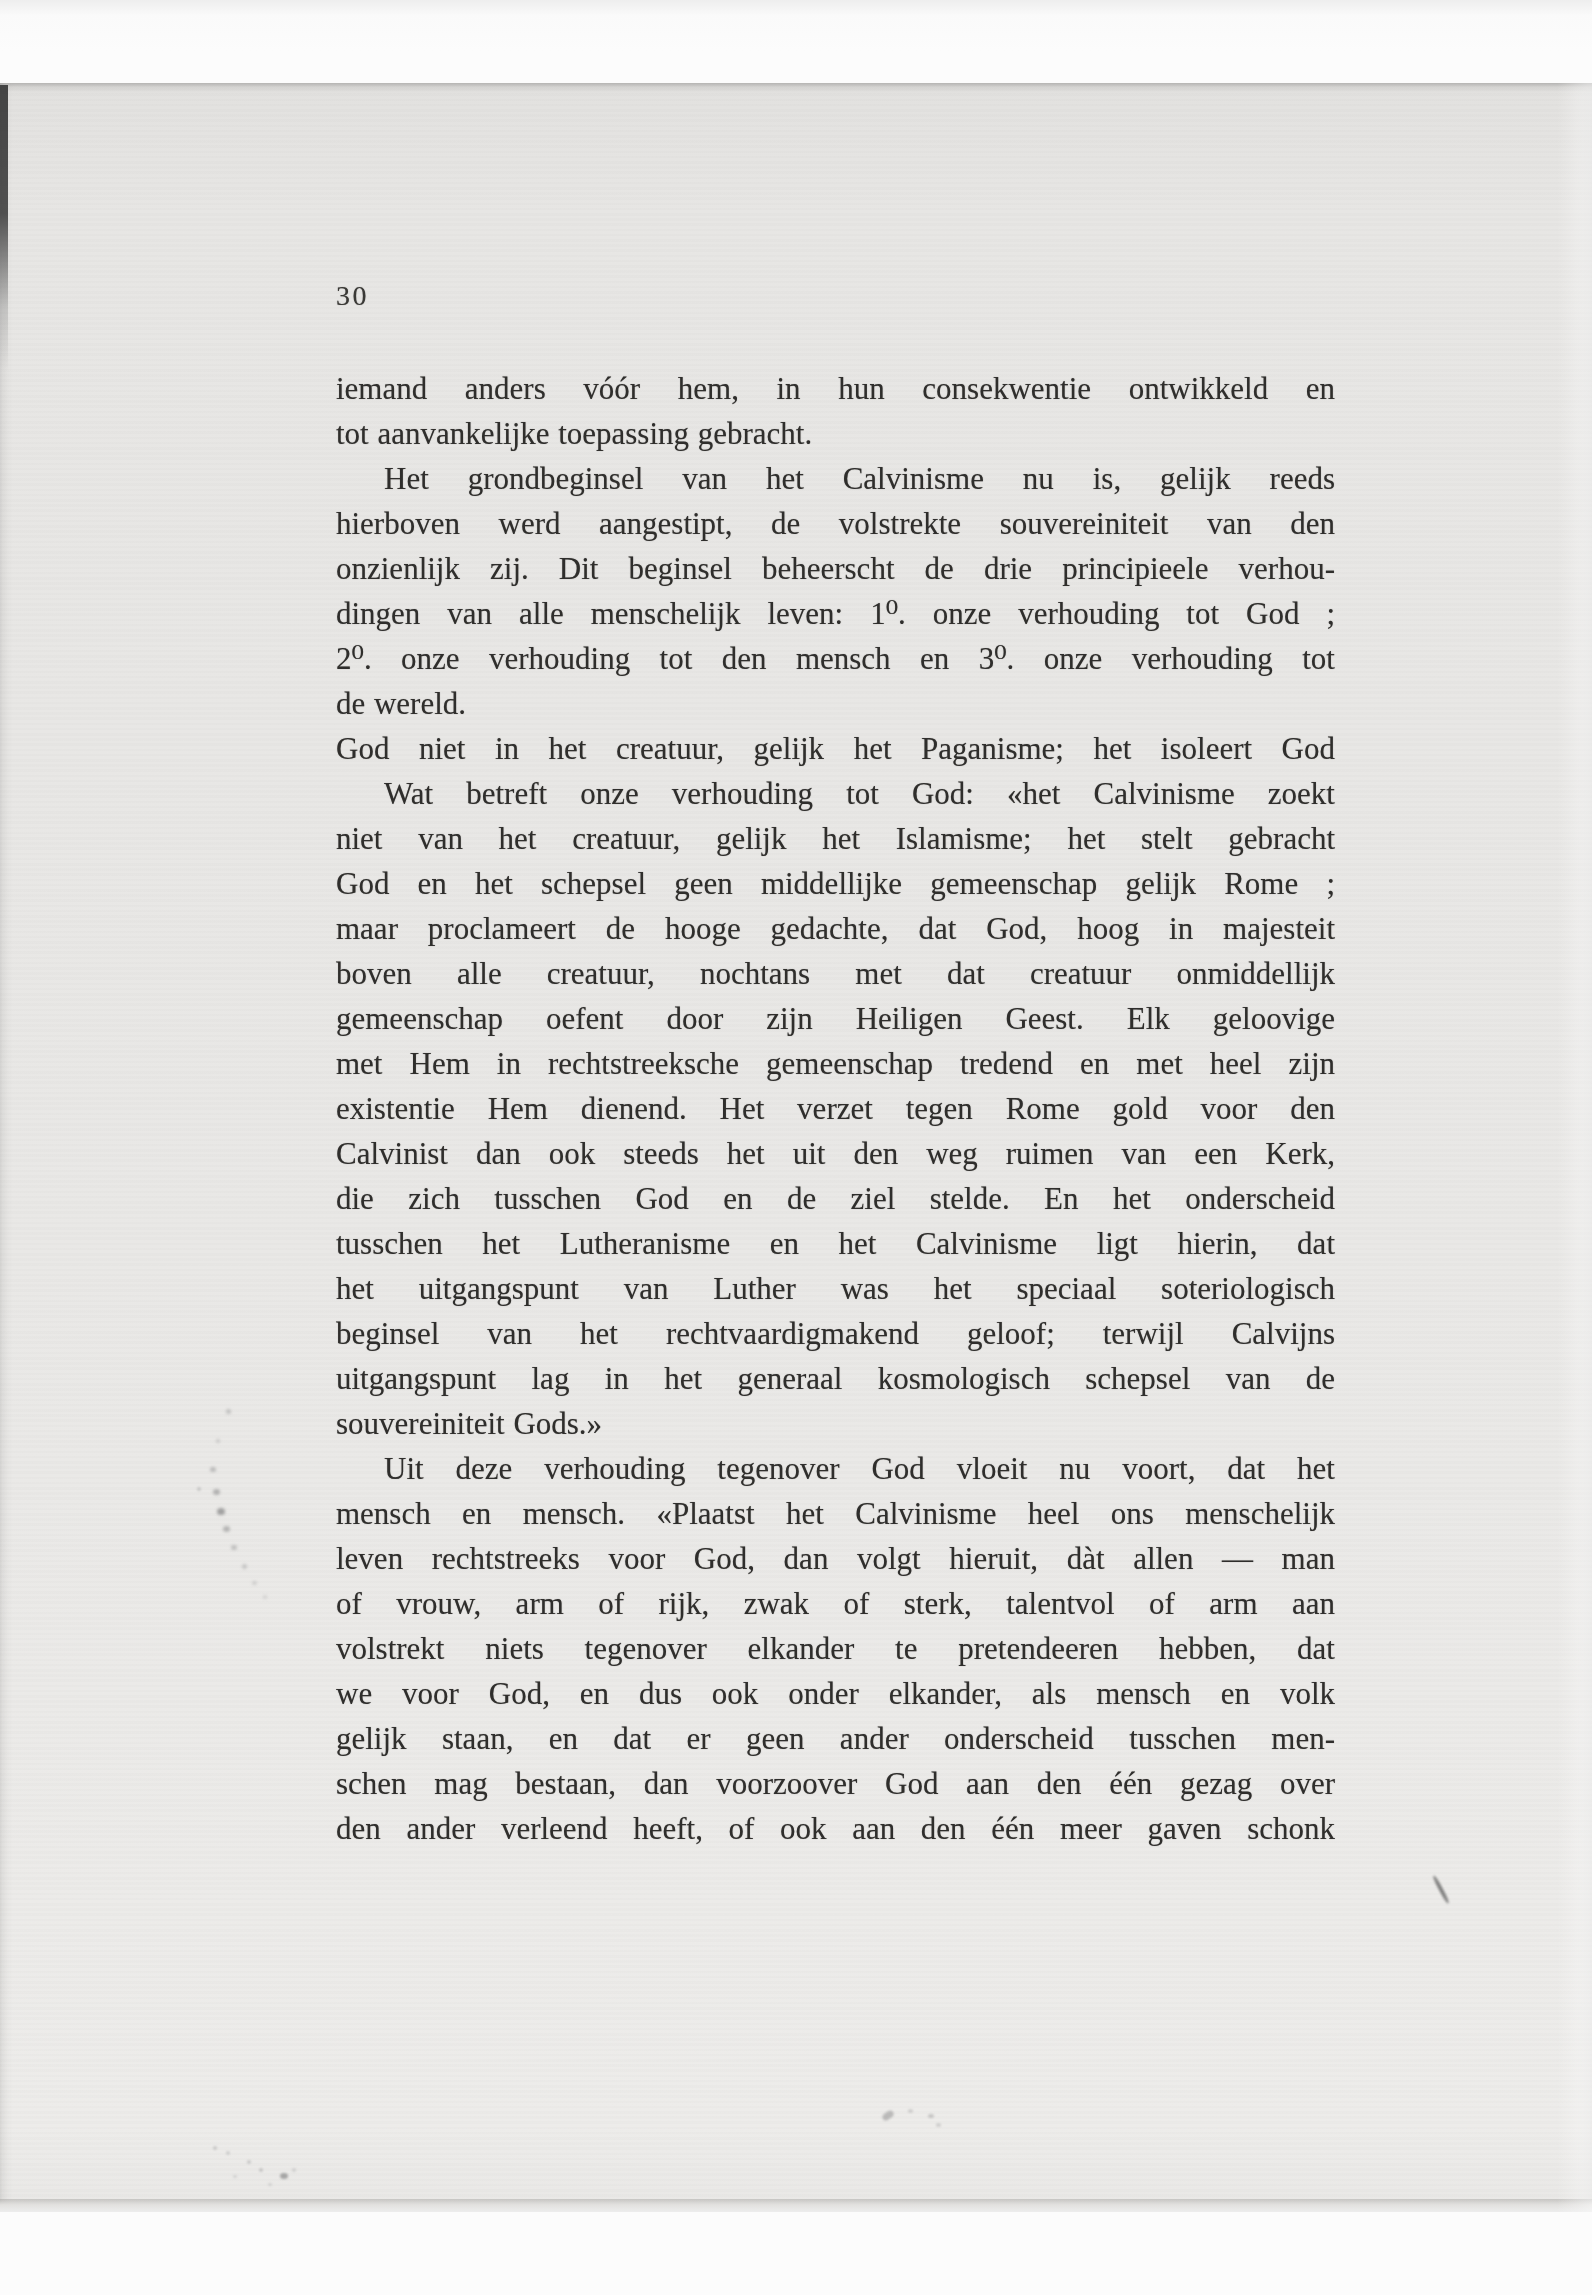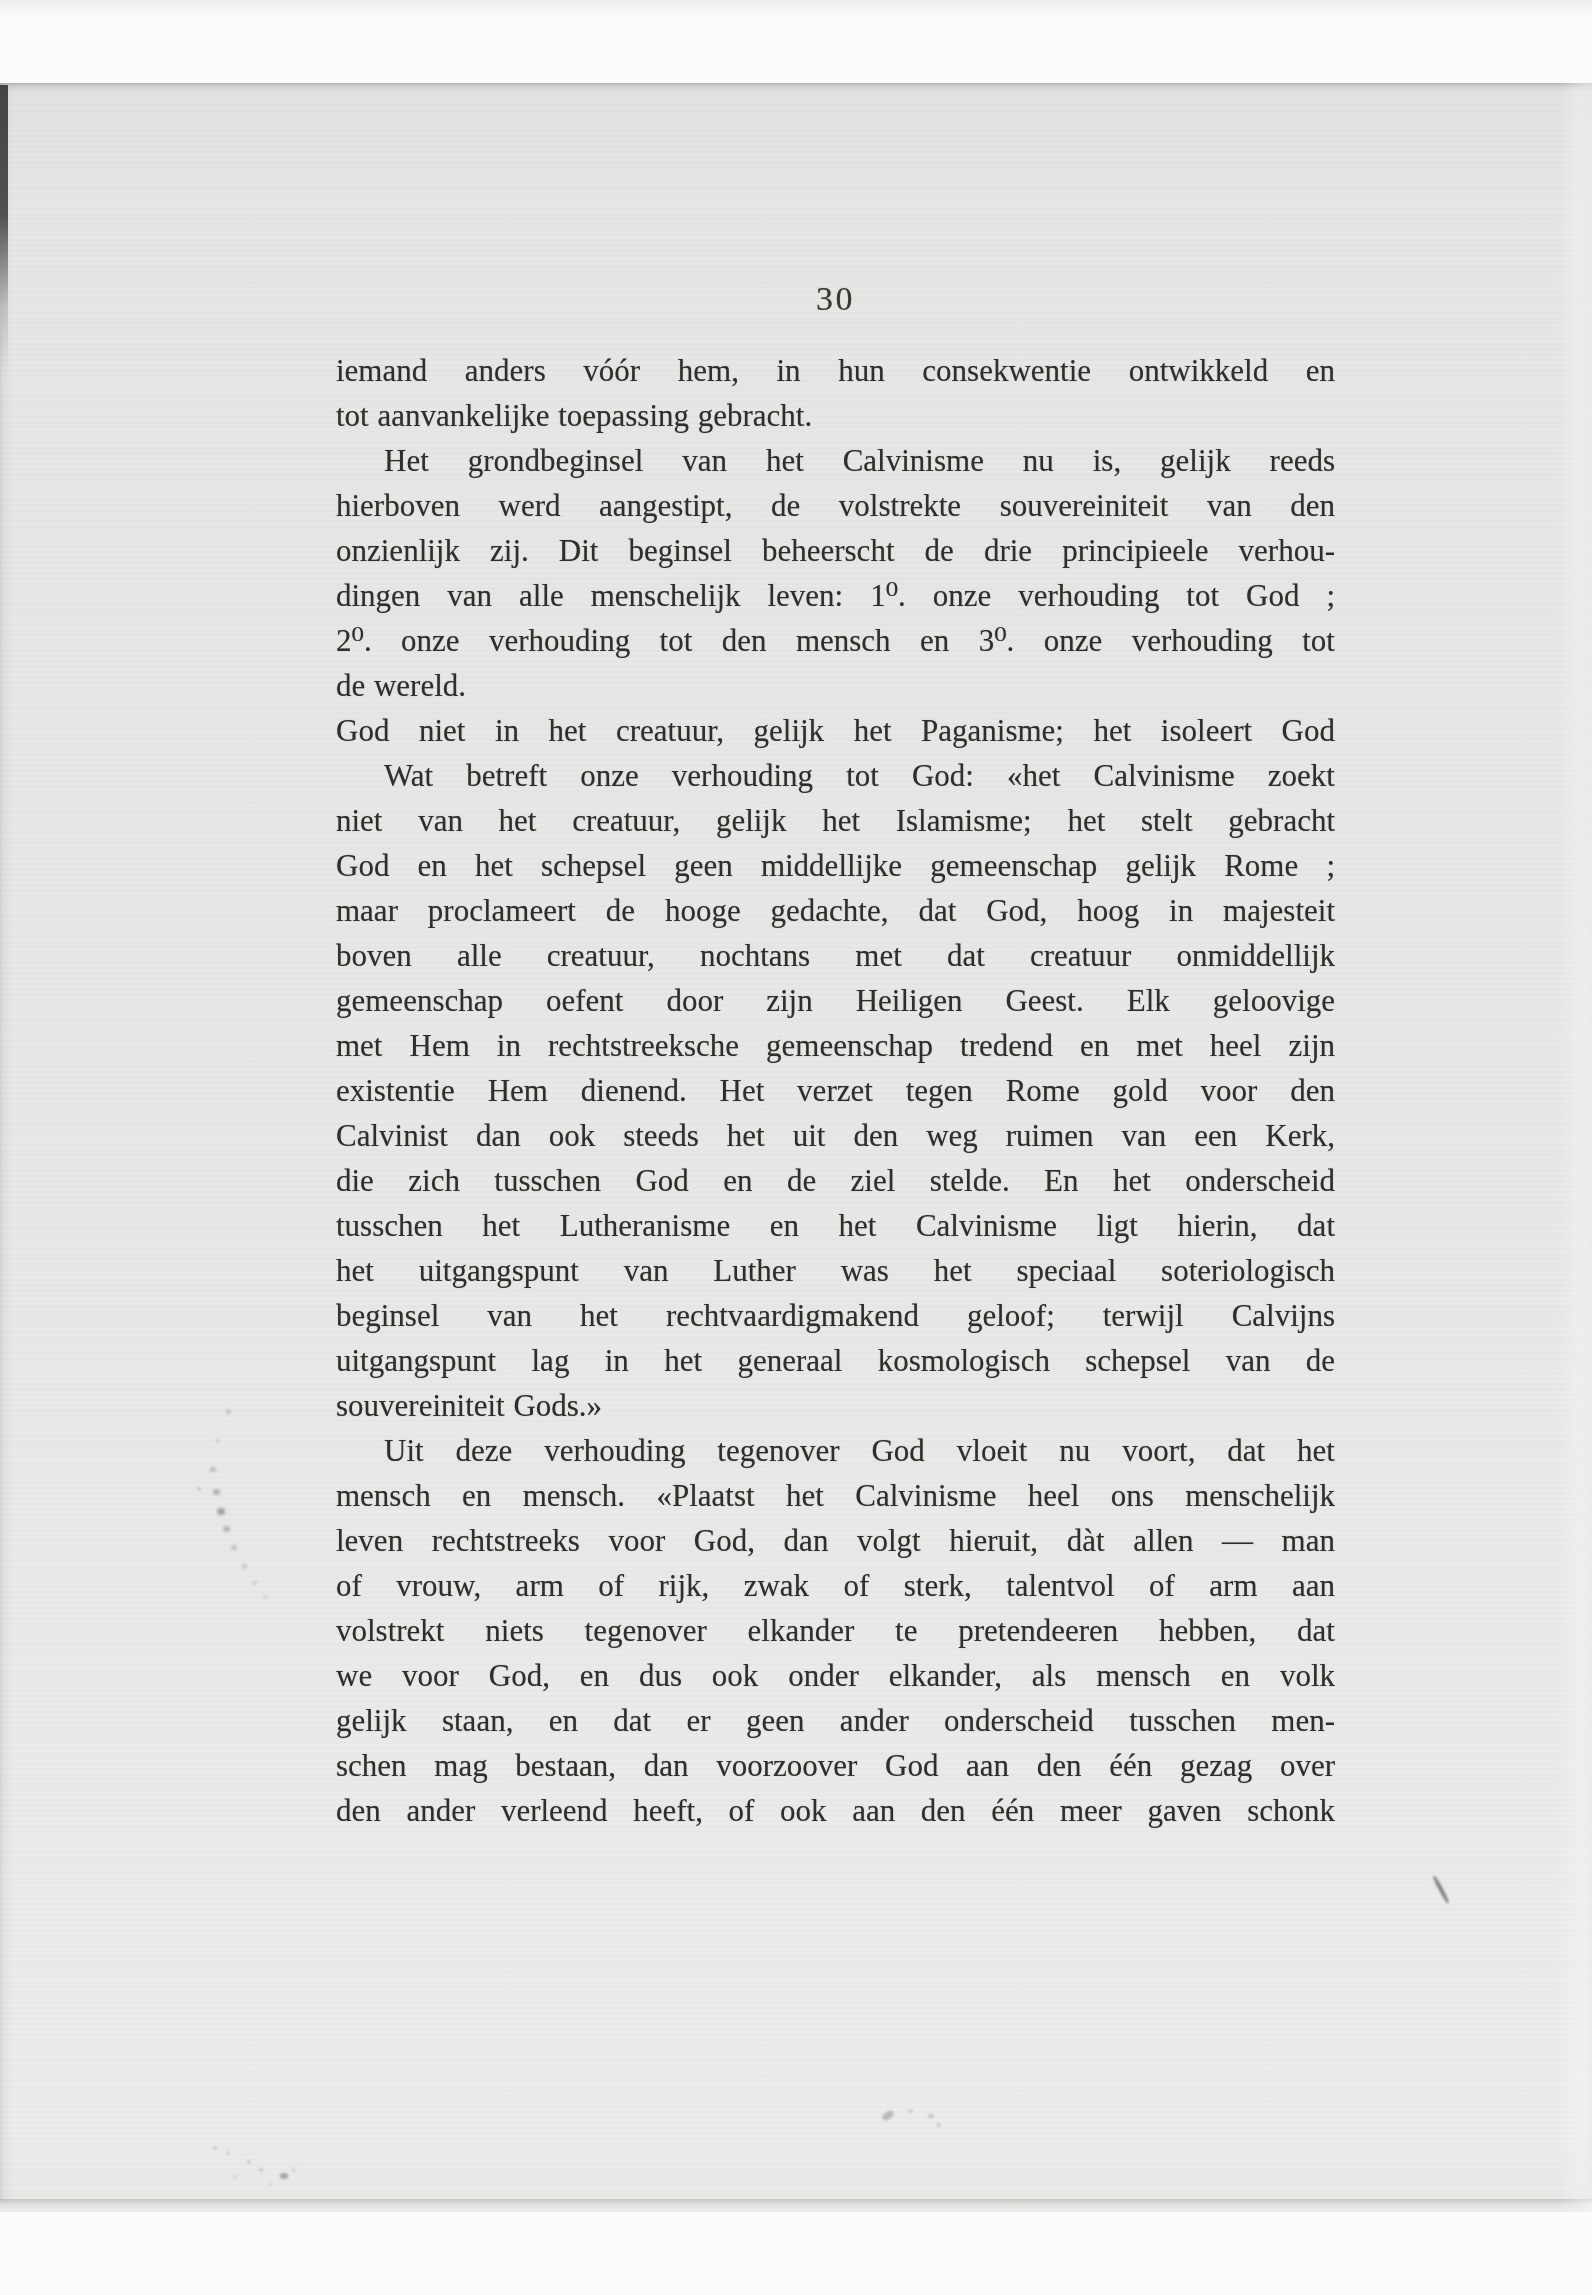--- a/index.html
+++ b/index.html
@@ -32,26 +32,25 @@
     position:absolute;right:0;top:83px;width:35px;height:2129px;
     background:linear-gradient(90deg,rgba(255,255,255,0),rgba(250,250,250,.55));
   }
   .dark-wedge{
     position:absolute;left:0;top:85px;width:7.8px;height:285px;
     background:linear-gradient(180deg,rgba(60,60,60,.95) 0%,rgba(68,68,68,.92) 45%,rgba(108,108,108,.75) 62%,rgba(150,150,150,.40) 78%,rgba(170,170,170,0) 100%);
     filter:blur(0.4px);
   }
   .page-number{
     position:absolute;left:336px;top:280px;width:999px;
-    text-align:center;
-    font-size:34px;color:#3a3936;letter-spacing:2.6px;
+    font-size:28px;color:#3a3936;letter-spacing:2.6px;
     text-shadow:0 0 0.9px rgba(58,57,54,.5);
   }
   .text-block{
-    position:absolute;left:336px;top:348px;width:999px;
+    position:absolute;left:336px;top:366px;width:999px;
     font-size:31px;line-height:45px;color:#2f2e2c;
     text-shadow:0 0 1px rgba(47,46,44,.42);
     word-spacing:0.9px;
   }
   .line{
     text-align:justify;
     -moz-text-align-last:justify;
     text-align-last:justify;
     white-space:normal;
   }

